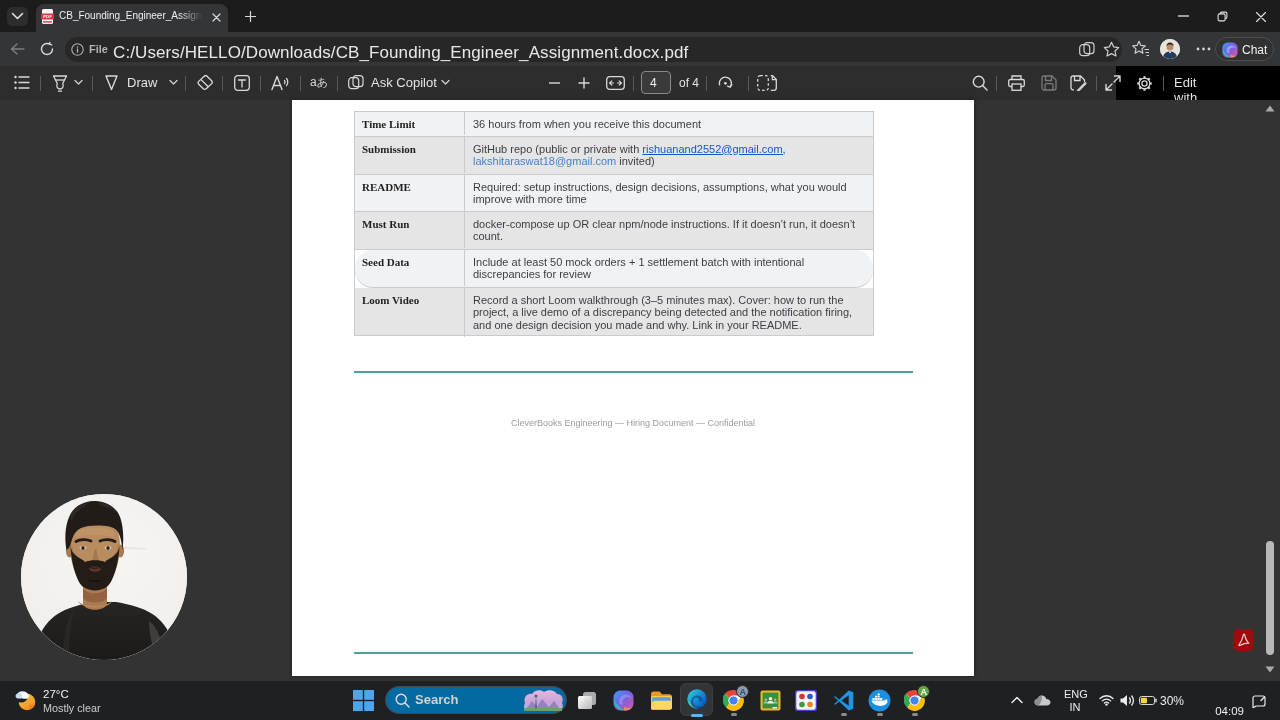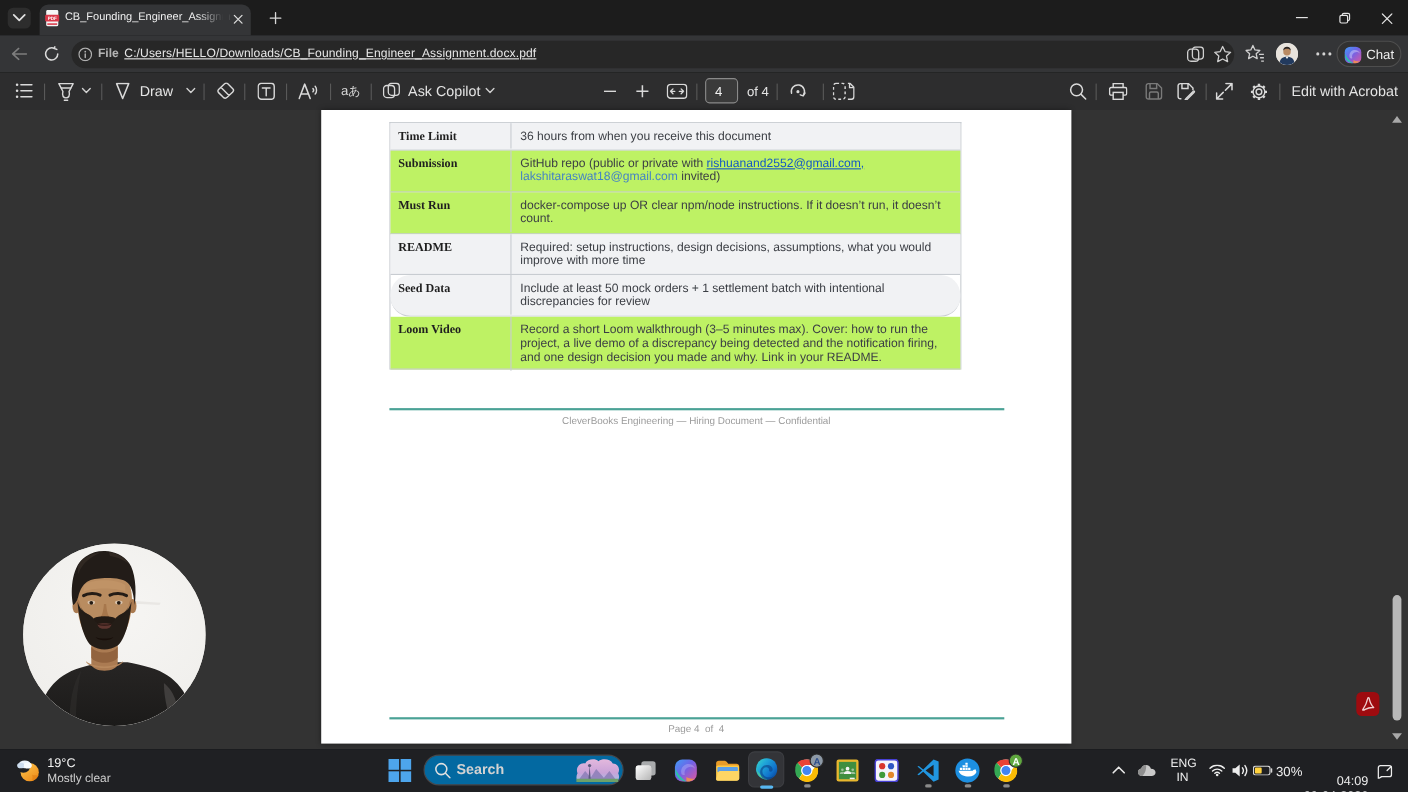--- a/index.html
+++ b/index.html
@@ -10,42 +10,42 @@
   
   #titlebar { position:absolute; left:0; top:0; width:1280px; height:32px; background:#1c1c1c; }
   #tabsearch { position:absolute; left:7px; top:7px; width:21px; height:19px; background:#2d2d2d; border-radius:5px; }
   #tab { position:absolute; left:36px; top:4px; width:192px; height:28px; background:#343537; border-radius:8px 8px 0 0; }
   #tabtitle { position:absolute; left:59px; top:10px; width:150px; height:14px; font-size:10px; color:#f0f0f0; white-space:nowrap; overflow:hidden; }
   #tabfade { position:absolute; left:179px; top:6px; width:30px; height:20px; background:linear-gradient(90deg, rgba(52,53,55,0), #343537 80%); }
 
   
   #addrbar { position:absolute; left:0; top:32px; width:1280px; height:34px; background:#343537; }
   #addrpill { position:absolute; left:65px; top:5px; width:1057px; height:25px; background:#272727; border-radius:13px; }
-  #addrpath { position:absolute; left:48px; top:6px; font-size:11px; color:#e8e8e8; letter-spacing:0.1px;text-decoration:underline; }
-
-  
-  #pdfbar { position:absolute; left:0; top:66px; width:1280px; height:34px; background:#2d2d2e; }
+  #addrpath { position:absolute; left:48px; top:6px; font-size:17px; color:#e8e8e8; letter-spacing:0.1px; }
+
+  
+  #pdfbar { position:absolute; left:0; top:66px; width:1116px; height:34px; background:#2d2d2e; }
   .sep { position:absolute; width:1px; height:15px; top:10px; background:#595959; }
   .tbtxt { position:absolute; color:#e4e4e4; font-size:13px; top:8.5px; }
 
   
   #content { position:absolute; left:0; top:100px; width:1280px; height:581px; background:#333333; }
   #page { position:absolute; left:292px; top:0px; width:682px; height:576px; background:#ffffff; box-shadow:0 0 5px rgba(0,0,0,0.45); }
 
   
   #dtable { position:absolute; left:62px; top:11px; width:520px; border:1px solid #c8ccd1; border-bottom:none; }
   .trow { position:relative; width:100%; border-bottom:1px solid #c8ccd1; }
   .trow .lbl { position:absolute; left:7px; top:6px; font-weight:bold; font-size:11px; color:#1f1f1f;font-family:Liberation Serif, serif; }
   .trow .val { margin-left:109px; border-left:1px solid #c8ccd1; padding:5.5px 8px 5px 8px; font-size:11px; line-height:12.8px; color:#3b3e44; }
   .gray { background:#f1f2f4; }
-  .white { background:#bef264; }
+  .white { background:#e5e5e5; }
   a.lnk { color:#1458c4; text-decoration:underline; }
 
   .tealline { position:absolute; left:62px; width:559px; height:2px; background:#4ba296; }
-  .ftr { position:absolute; width:682px; left:0; text-align:center; font-size:9px; color:#9b9b9b; }
+  .ftr { position:absolute; width:682px; left:0; text-align:center; font-size:9px; color:#9b9b9b;margin-top:41px; }
 
   
   #sb-thumb { position:absolute; left:1266px; top:441px; width:8px; height:114px; background:#b8b8b8; border-radius:4px; }
 
   
   #adobe { position:absolute; left:1233px; top:529px; width:21px; height:22px; background:#9e0b0f; border-radius:5px; }
 
   
   #cam { position:absolute; left:21px; top:394px; width:166px; height:166px; border-radius:50%; overflow:hidden; background:#e9e6e1; }
 
@@ -287,27 +287,27 @@
     <div id="page">
       <div id="dtable">
         <div class="trow gray" style="height:25px;">
             <div class="lbl">Time Limit</div>
             <div class="val">36 hours from when you receive this document</div>
           </div>
         <div class="trow white" style="height:38px;">
             <div class="lbl">Submission</div>
             <div class="val">GitHub repo (public or private with <a class="lnk">rishuanand2552@gmail.com,</a><br><span style="color:#4583c4;">lakshitaraswat18@gmail.com</span> invited)</div>
           </div>
+        <div class="trow gray" style="height:37px;">
+            <div class="lbl">README</div>
+            <div class="val">Required: setup instructions, design decisions, assumptions, what you would<br>improve with more time</div>
+          </div>
         <div class="trow white" style="height:38px;">
             <div class="lbl">Must Run</div>
             <div class="val">docker-compose up OR clear npm/node instructions. If it doesn’t run, it doesn’t<br>count.</div>
-          </div>
-        <div class="trow gray" style="height:37px;">
-            <div class="lbl">README</div>
-            <div class="val">Required: setup instructions, design decisions, assumptions, what you would<br>improve with more time</div>
           </div>
         <div class="trow gray" style="height:38px;border-radius:18px;">
             <div class="lbl">Seed Data</div>
             <div class="val">Include at least 50 mock orders + 1 settlement batch with intentional<br>discrepancies for review</div>
           </div>
         <div class="trow white" style="height:48px;">
             <div class="lbl">Loom Video</div>
             <div class="val">Record a short Loom walkthrough (3–5 minutes max). Cover: how to run the<br>project, a live demo of a discrepancy being detected and the notification firing,<br>and one design decision you made and why. Link in your README.</div>
           </div>
       </div>
@@ -400,21 +400,21 @@
             <stop offset="1" stop-color="#ef8f1c"></stop>
           </linearGradient>
         </defs>
       <circle cx="12" cy="13" r="8.3" fill="url(#moong)"></circle>
       <circle cx="6.2" cy="7" r="6.6" fill="#1f2023"></circle>
       <path d="M14 20.9 C17 20.3 19.4 18.2 20.3 15.4 C18.1 16.1 16 16 14.2 15.3 C14.8 17.2 14.7 19.2 14 20.9 Z" fill="#e07c10" opacity="0.6"></path>
       <ellipse cx="7.5" cy="5.9" rx="5.3" ry="3.6" fill="#eaf2fa"></ellipse>
       <ellipse cx="3.9" cy="6.9" rx="3.3" ry="2.6" fill="#ccdcee"></ellipse>
       <ellipse cx="10.3" cy="6.9" rx="3.6" ry="2.8" fill="#f7fbfe"></ellipse>
     </svg>
-    <div class="abs" style="left:43px;top:7px;font-size:11.5px;color:#f2f2f2;">19°C</div>
+    <div class="abs" style="left:43px;top:7px;font-size:11.5px;color:#f2f2f2;">27°C</div>
     <div class="abs" style="left:43px;top:20.5px;font-size:10.8px;color:#cfcfcf;">Mostly clear</div>
 
     <svg class="abs" style="left:353px;top:9px" width="21" height="21" viewBox="0 0 21 21">
       <rect x="0" y="0" width="9.8" height="9.8" fill="#4da5ec"></rect>
       <rect x="11.2" y="0" width="9.8" height="9.8" fill="#4da5ec"></rect>
       <rect x="0" y="11.2" width="9.8" height="9.8" fill="#4da5ec"></rect>
       <rect x="11.2" y="11.2" width="9.8" height="9.8" fill="#4da5ec"></rect>
     </svg>
 
     <div class="abs" style="left:385px;top:5px;width:182px;height:28px;background:#0369a1;border:1px solid #47484c;border-radius:14px;font-weight:bold;">

